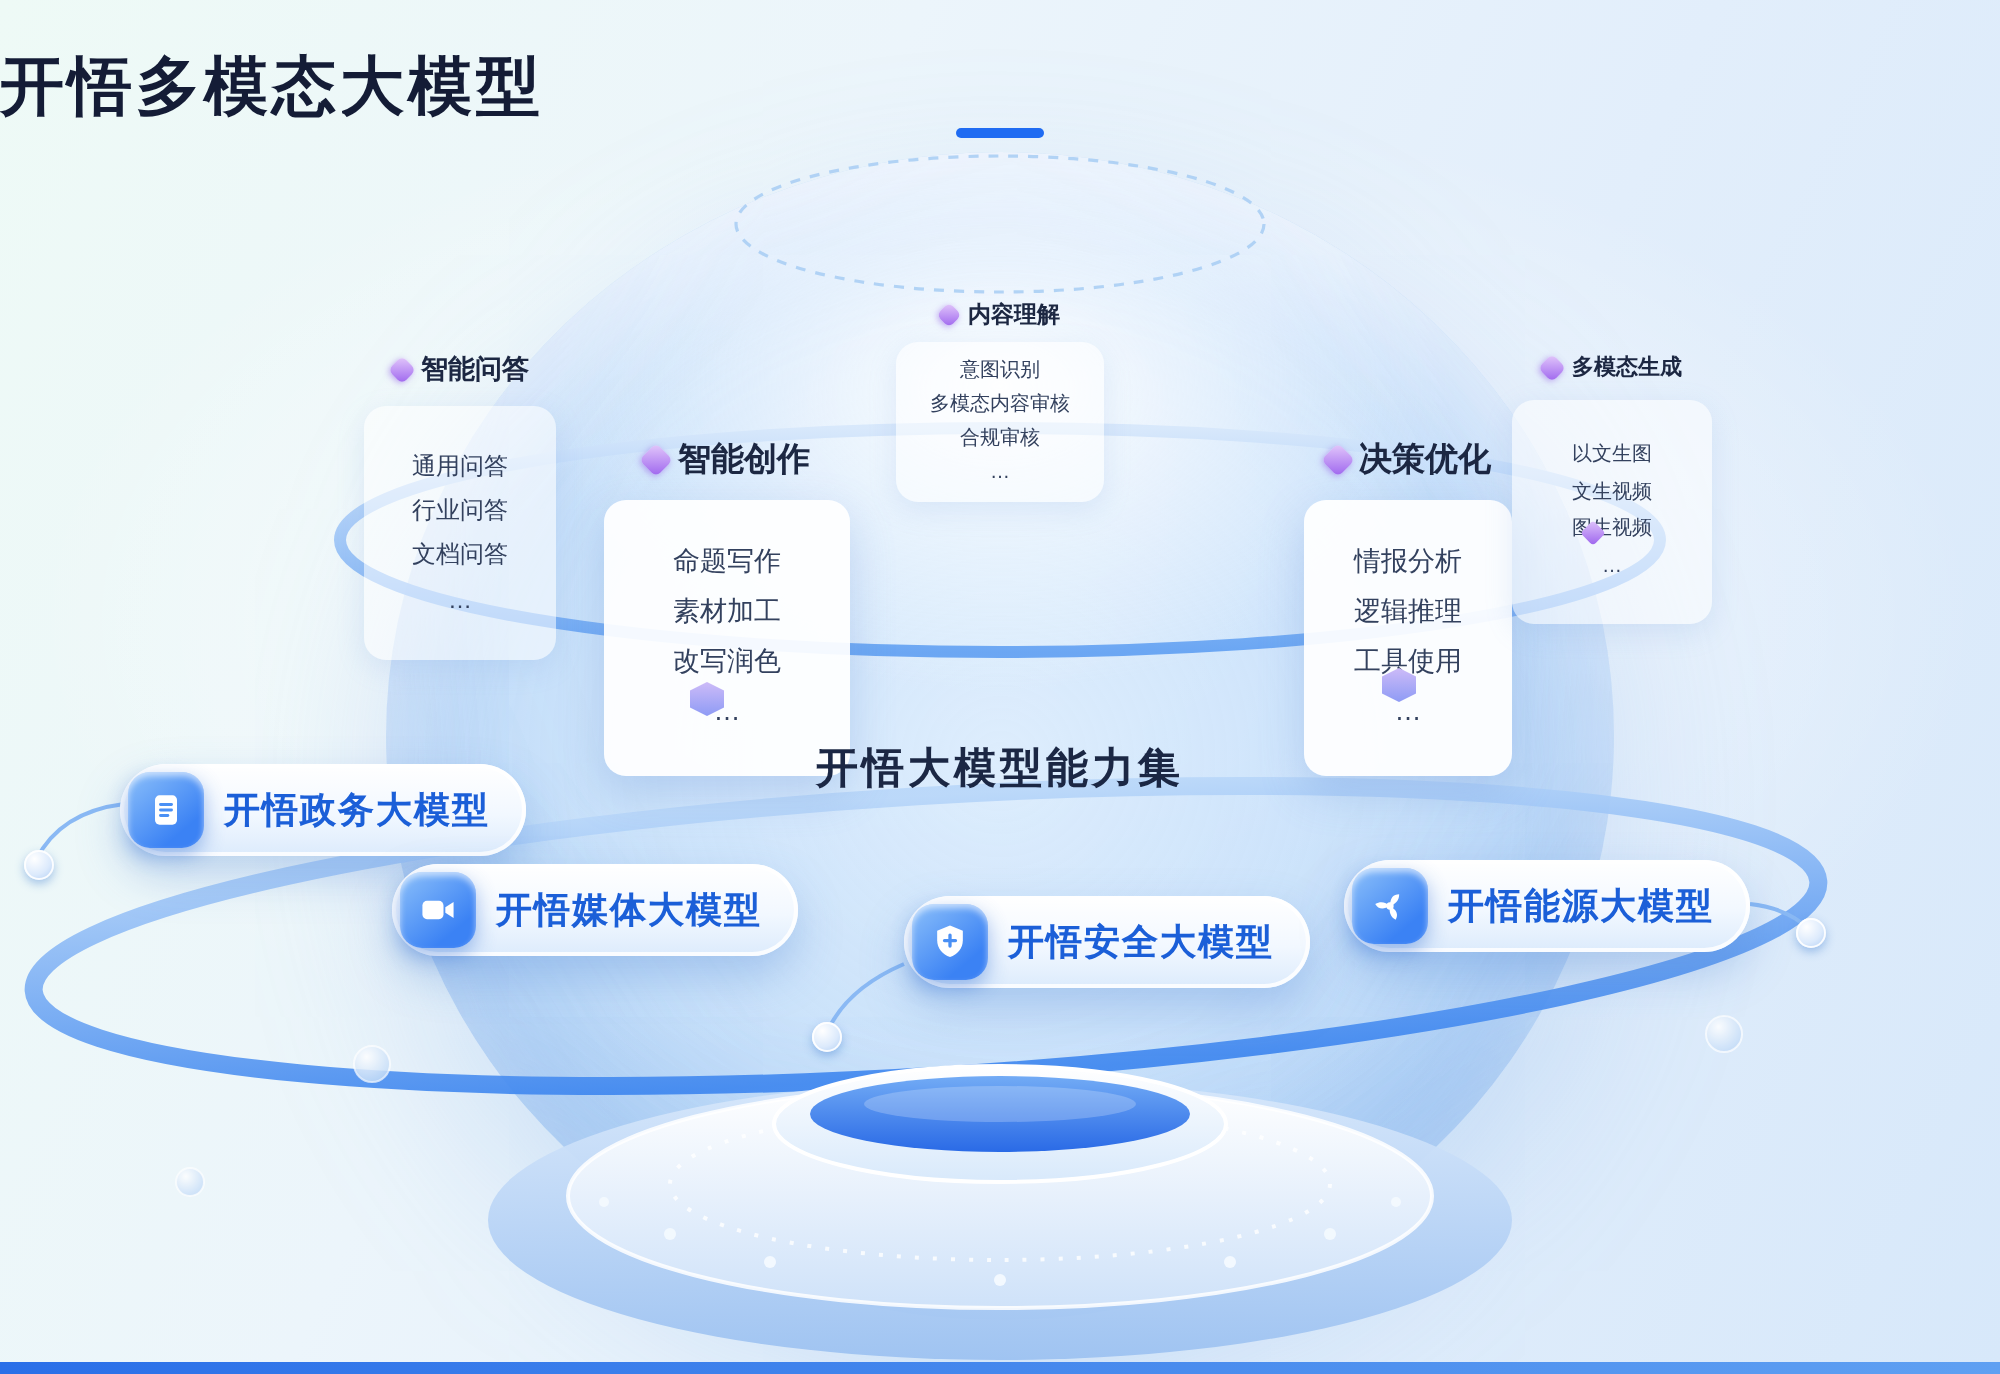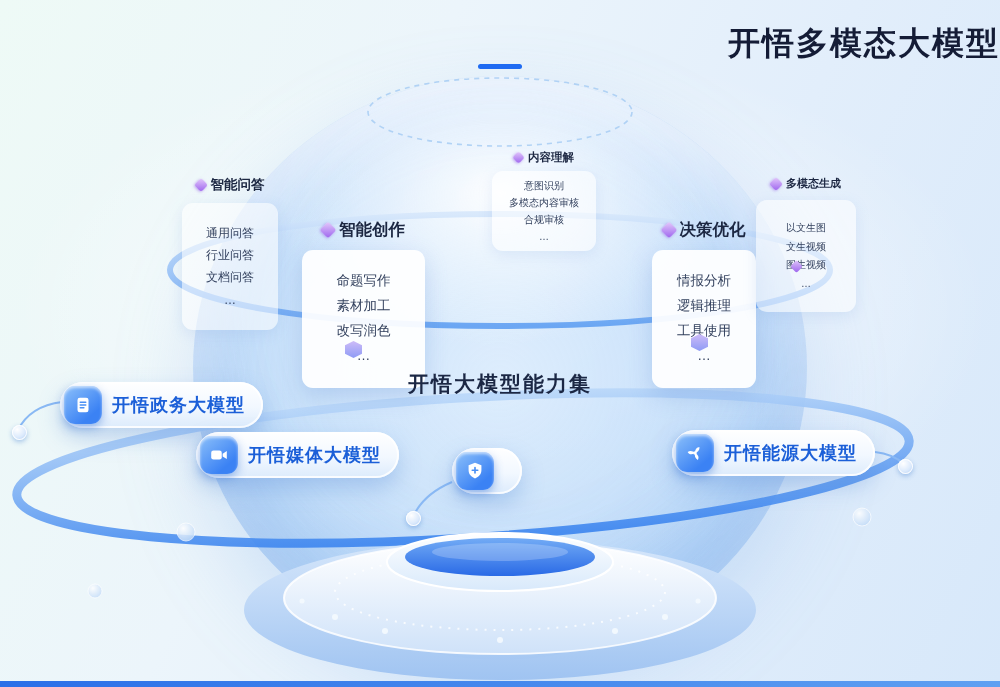--- a/index.html
+++ b/index.html
@@ -7,21 +7,21 @@
   body {
     position:relative; overflow:hidden;
     font-family:"Liberation Sans","DejaVu Sans",sans-serif;
     background:
       radial-gradient(ellipse 70% 55% at 50% 45%, rgba(255,255,255,.85), rgba(255,255,255,0) 70%),
       linear-gradient(115deg,#eefaf6 0%,#ecf5fb 35%,#e2eefb 65%,#d7e8fa 100%);
   }
 
   
   .page-title {
-    position:absolute; left:0; top:22px; width:1000px; text-align:right;
+    position:absolute; left:0; top:22px; width:1000px; text-align:left;
     font-size:32px; font-weight:700; color:#141c36; letter-spacing:2px; z-index:5;
   }
   .title-underline {
     position:absolute; left:478px; top:64px; width:44px; height:5px;
     border-radius:3px; background:#1f6bf2; z-index:5;
   }
 
   
   .sphere {
     position:absolute; left:193px; top:76px; width:614px; height:584px;
@@ -52,21 +52,21 @@
     padding:19px 6px; box-shadow:0 8px 22px rgba(110,150,215,.30);
   }
   .cap-card.faint { background:rgba(255,255,255,.55); box-shadow:0 4px 14px rgba(120,160,220,.18); }
   .cap-item { line-height:1.85; color:#33415e; white-space:nowrap; }
 
   .cap-qa       { left:182px; top:176px; width:96px; }
   .cap-qa .cap-name { font-size:13.5px; }
   .cap-qa .cap-item { font-size:12px; }
   .cap-qa .diamond  { width:10px; height:10px; }
 
-  .cap-content  { left:448px; top:150px; width:104px;margin-left:44px; }
+  .cap-content  { left:448px; top:150px; width:104px; }
   .cap-content .cap-name { font-size:11.5px; }
   .cap-content .cap-item { font-size:10px; line-height:1.7; }
   .cap-content .diamond  { width:9px; height:9px; }
   .cap-content .cap-card { padding:6px 16px; margin-top:6px; }
 
   .cap-creation { left:302px; top:219px; width:123px; }
   .cap-decision { left:652px; top:219px; width:104px; }
   .cap-creation .cap-name, .cap-decision .cap-name { font-size:16.5px; }
   .cap-creation .cap-item, .cap-decision .cap-item { font-size:13.5px; }
 
@@ -302,20 +302,21 @@
   <span class="pill-label">开悟媒体大模型</span>
 </div>
 
 <div class="pill pill-security">
   <span class="pill-icon">
     <svg viewBox="0 0 24 24">
       <path d="M12 3l7 2.8v5.2c0 4.6-3 7.6-7 9.2-4-1.6-7-4.6-7-9.2V5.8z" fill="#ffffff"></path>
       <path d="M12 8.2v6M9 11.2h6" stroke="#4a90f5" stroke-width="1.8" stroke-linecap="round"></path>
     </svg>
   </span>
+  <span class="pill-label">开悟安全大模型</span>
 </div>
 
 <div class="pill pill-energy">
   <span class="pill-icon">
     <svg viewBox="0 0 24 24">
       <path d="M12 12c0-4.4 1.8-6.4 5-6.4 0 3.4-2 5.4-5 6.4z" fill="#ffffff"></path>
       <path d="M12 12c0-4.4 1.8-6.4 5-6.4 0 3.4-2 5.4-5 6.4z" fill="#ffffff" transform="rotate(120 12 12)"></path>
       <path d="M12 12c0-4.4 1.8-6.4 5-6.4 0 3.4-2 5.4-5 6.4z" fill="#ffffff" transform="rotate(240 12 12)"></path>
       <circle cx="12" cy="12" r="2" fill="#ffffff"></circle>
     </svg>

